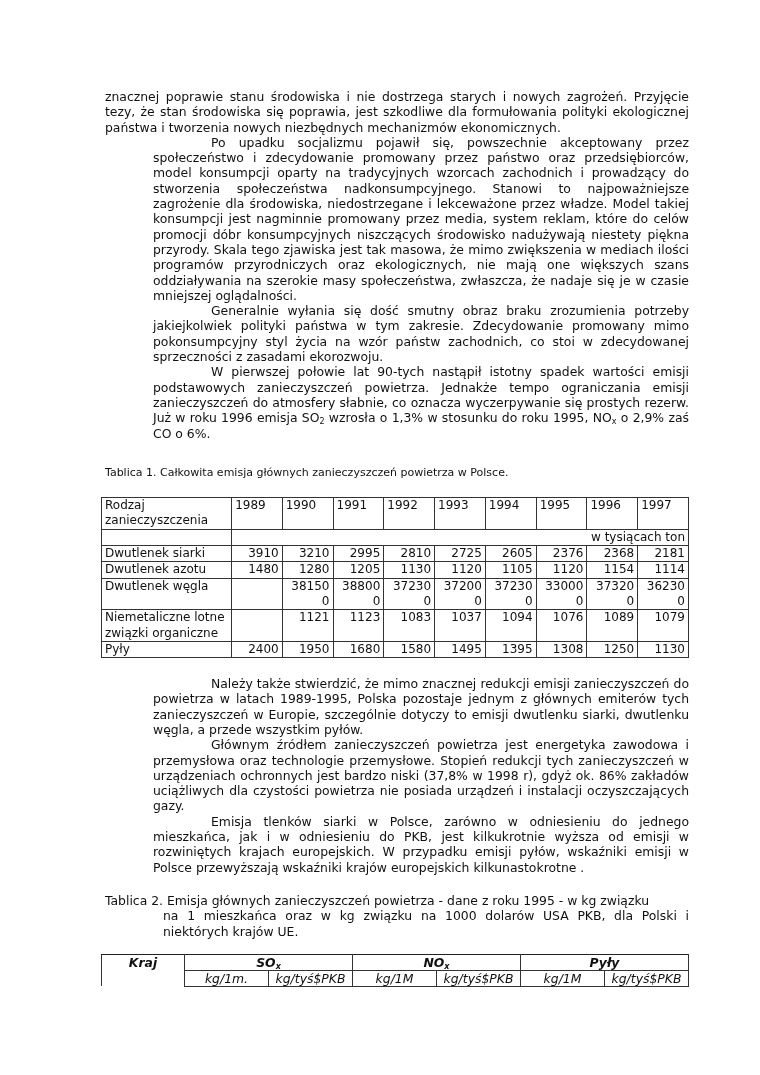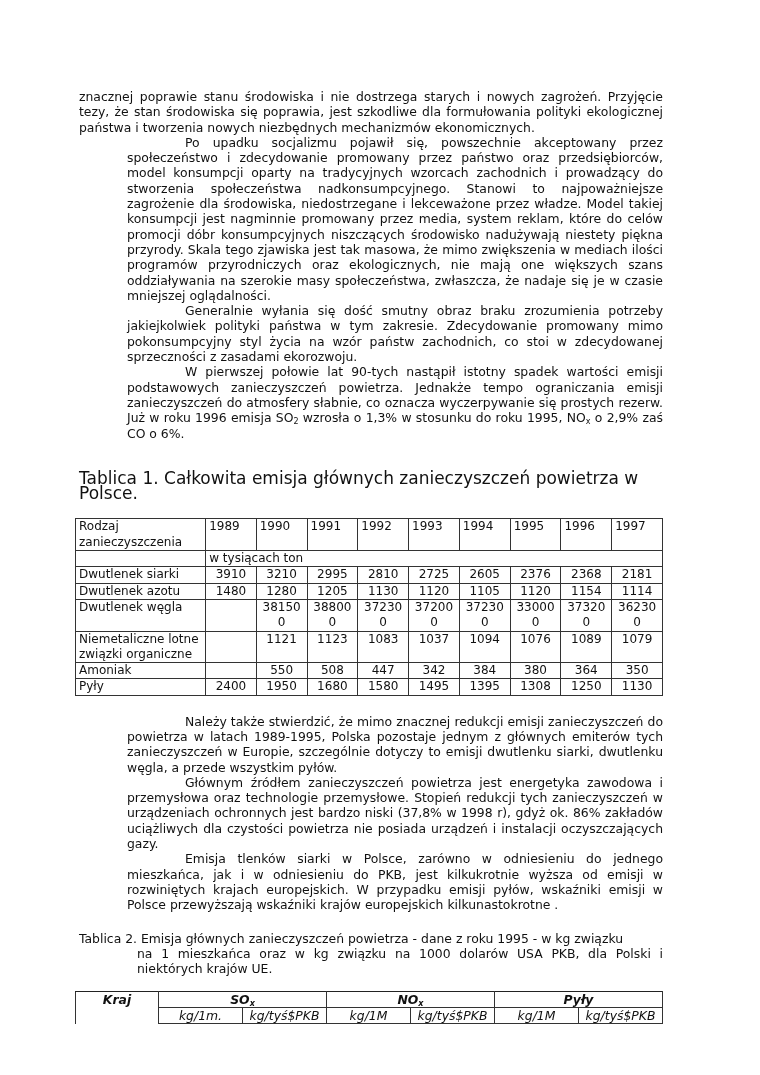--- a/index.html
+++ b/index.html
@@ -1,28 +1,28 @@
 <!DOCTYPE html>
 <html><head>
 <meta charset="utf-8">
 <style>
   html, body { margin: 0; padding: 0; background: #ffffff; }
   body { width: 760px; height: 1075px; position: relative; overflow: hidden;
          font-family: "DejaVu Sans", sans-serif; color: #111; }
-  .page { position: absolute; left: 79px; top: 89px; width: 584px; }
+  .page { position: absolute; left: 105px; top: 89px; width: 584px; }
   p { margin: 0; font-size: 12.4px; line-height: 15.3px; text-align: justify; }
   p.indent { text-indent: 58px; margin-left: 48px; }
   sub { font-size: 8px; vertical-align: -2px; line-height: 0; }
-  .caption { font-size: 17px; line-height: 15.3px; margin-top: 30px; }
+  .caption { font-size: 11px; line-height: 15.3px; margin-top: 24px; }
   table.t1 { border-collapse: collapse; margin-top: 17px; margin-left: -4px; font-size: 12px; }
   table.t1 td { border: 1px solid #333; padding: 0 3px; line-height: 15.3px; vertical-align: top; height: 15px; }
-  table.t1 td.num { text-align: center; margin-top: 48px; }
+  table.t1 td.num { text-align: right; margin-top: 48px; }
   table.t1 td.label { width: 124px; }
   table.t1 td.year { width: 44px; margin-left: 26px; }
-  table.t1 td.unit { text-align: left; }
+  table.t1 td.unit { text-align: right; }
   .gap { height: 18px; }
   .caption2 { font-size: 12.4px; line-height: 15.3px; margin-top: 18px; text-align: justify; }
   .caption2 .hang { display: block; padding-left: 58px; }
   table.t2 { border-collapse: collapse; margin-top: 15px; margin-left: -4px; font-size: 12.4px; font-style: italic; }
   table.t2 td { border: 1px solid #333; padding: 0 3px; line-height: 15px; text-align: center; }
   table.t2 tr.head td { border-top: 1.6px solid #222; font-weight: bold; }
   table.t2 td.kraj { width: 76px; border-bottom: none; vertical-align: top; }
 </style>
 </head>
 <body>
@@ -99,32 +99,20 @@
           <td class="num">1121</td>
           <td class="num">1123</td>
           <td class="num">1083</td>
           <td class="num">1037</td>
           <td class="num">1094</td>
           <td class="num">1076</td>
           <td class="num">1089</td>
           <td class="num">1079</td>
         </tr>
         <tr>
-          <td class="label">Amoniak</td>
-          <td class="num"></td>
-          <td class="num">550</td>
-          <td class="num">508</td>
-          <td class="num">447</td>
-          <td class="num">342</td>
-          <td class="num">384</td>
-          <td class="num">380</td>
-          <td class="num">364</td>
-          <td class="num">350</td>
-        </tr>
-        <tr>
           <td class="label">Pyły</td>
           <td class="num">2400</td>
           <td class="num">1950</td>
           <td class="num">1680</td>
           <td class="num">1580</td>
           <td class="num">1495</td>
           <td class="num">1395</td>
           <td class="num">1308</td>
           <td class="num">1250</td>
           <td class="num">1130</td>

